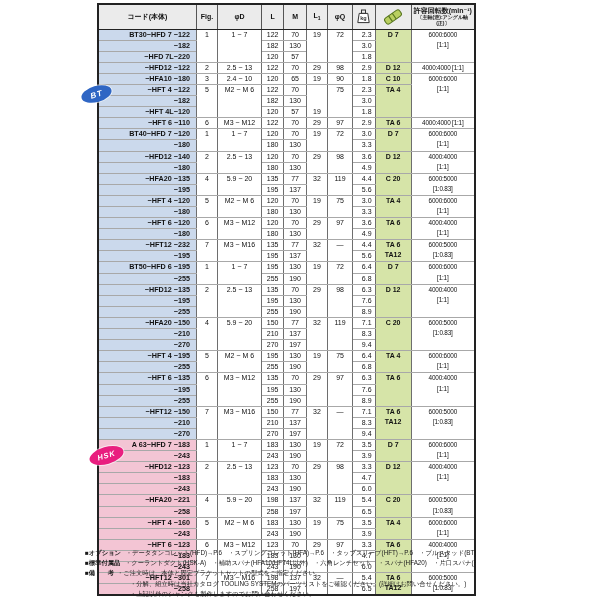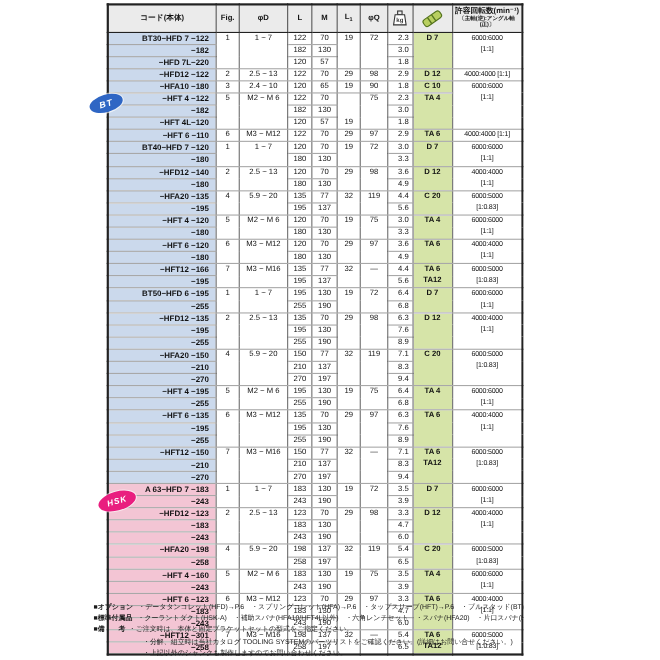--- a/index.html
+++ b/index.html
@@ -278,21 +278,21 @@
           <td class="c8" rowspan="2">TA 6</td>
           <td class="c9" rowspan="2">4000:4000<br>[1:1]</td>
         </tr>
         <tr class="bt">
           <td class="c0">−180</td>
           <td class="c3">180</td>
           <td class="c4">130</td>
           <td class="c7">4.9</td>
         </tr>
         <tr class="bt g">
-          <td class="c0">−HFT12 −166</td>
+          <td class="c0">−HFT12 −232</td>
           <td class="c1" rowspan="2">7</td>
           <td class="c2" rowspan="2">M3 ~ M16</td>
           <td class="c3">135</td>
           <td class="c4">77</td>
           <td class="c5" rowspan="2">32</td>
           <td class="c6" rowspan="2">—</td>
           <td class="c7">4.4</td>
           <td class="c8" rowspan="2">TA 6<br>TA12</td>
           <td class="c9" rowspan="2">6000:5000<br>[1:0.83]</td>
         </tr>
@@ -470,21 +470,21 @@
           <td class="c4">130</td>
           <td class="c7">4.7</td>
         </tr>
         <tr class="hsk">
           <td class="c0">−243</td>
           <td class="c3">243</td>
           <td class="c4">190</td>
           <td class="c7">6.0</td>
         </tr>
         <tr class="hsk g">
-          <td class="c0">−HFA20 −198</td>
+          <td class="c0">−HFA20 −221</td>
           <td class="c1" rowspan="2">4</td>
           <td class="c2" rowspan="2">5.9 ~ 20</td>
           <td class="c3">198</td>
           <td class="c4">137</td>
           <td class="c5" rowspan="2">32</td>
           <td class="c6" rowspan="2">119</td>
           <td class="c7">5.4</td>
           <td class="c8" rowspan="2">C 20</td>
           <td class="c9" rowspan="2">6000:5000<br>[1:0.83]</td>
         </tr>

